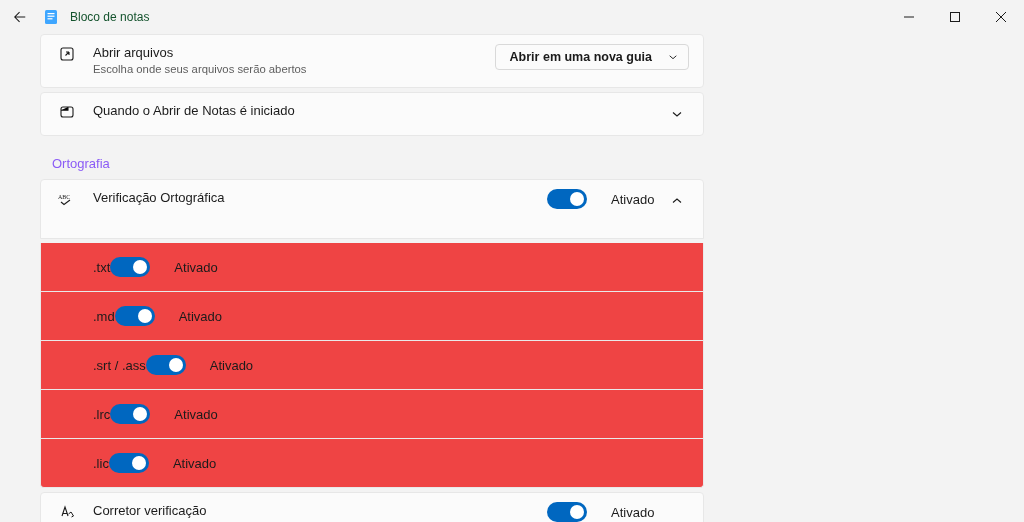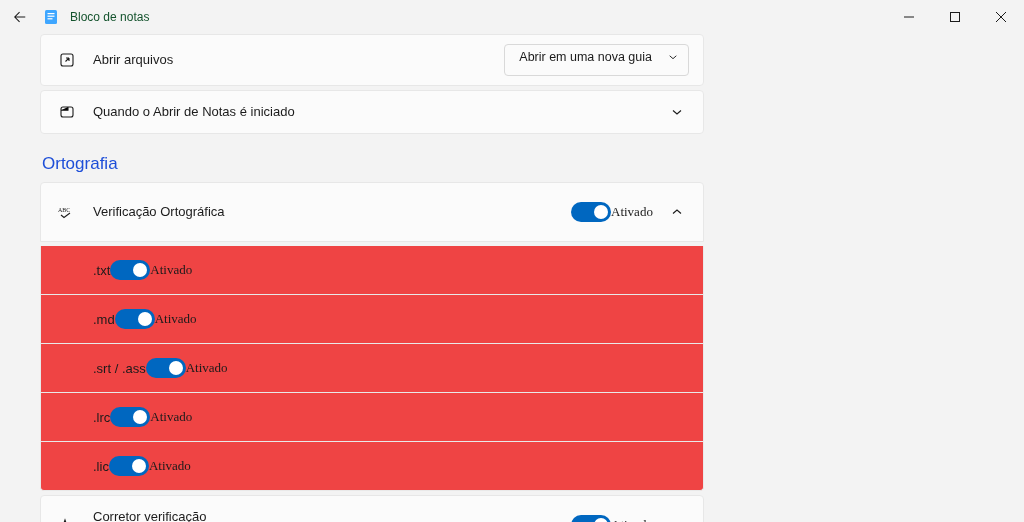--- a/index.html
+++ b/index.html
@@ -35,59 +35,60 @@
     overflow-y: auto;
     padding: 0 32px 0 40px;
   }
   .inner { max-width: 664px; }
   .card {
     background: #fbfbfb;
     border: 1px solid #e7e7e7;
     border-radius: 4px;
     margin-bottom: 4px;
     display: flex;
-    align-items: center;
+    align-items: flex-start;
     padding: 9px 14px;
     min-height: 40px;
   }
   .card .lead-icon {
     width: 24px; height: 20px;
     display: flex; align-items: center; justify-content: center;
     margin-right: 14px;
     flex-shrink: 0;
     color: #1b1b1b;
   }
   .lead-indent { width: 24px; margin-right: 14px; flex-shrink: 0; }
   .card .text-block { flex: 1 1 auto; min-width: 0; }
   .card .title { font-size: 13px; color: #1b1b1b; line-height: 1.4; }
   .card .subtitle { font-size: 11.3px; color: #5e5e5e; line-height: 1.4; }
   .dropdown-btn {
     background: #fbfbfb;
     border: 1px solid #d9d9d9;
     border-radius: 4px;
     font-size: 12.5px;
     color: #1b1b1b;
-    padding: 5px 10px 11px 14px;
+    padding: 5px 10px 5px 14px;
     display: flex;
     align-items: center;
     gap: 16px;
     min-width: 150px;
     justify-content: space-between;
+    font-weight: bold;
   }
   .chev-slot {
     width: 24px; height: 24px;
     display: flex; align-items: center; justify-content: center;
     color: #1b1b1b; flex-shrink: 0;
     margin-left: 6px;
   }
   .section-h {
-    font-size: 17px; font-weight: 500; color: #1d4ed8;
-    margin: 20px 0 8px 2px;
-  }
-  .toggle-block { display: flex; align-items: center; gap: 0; font-family: Liberation Serif, serif; }
+    font-size: 13px; font-weight: 500; color: #8b5cf6;
+    margin: 20px 0 8px 12px;
+  }
+  .toggle-block { display: flex; align-items: center; gap: 24px; }
   .toggle-label { font-size: 13px; min-width: 48px; }
   .toggle {
     width: 40px; height: 20px; border-radius: 10px;
     background: #0067c0;
     position: relative;
     flex-shrink: 0;
   }
   .toggle .knob {
     position: absolute; top: 3px; right: 3px;
     width: 14px; height: 14px;
@@ -158,20 +159,21 @@
 
     <div class="card">
       <div class="lead-icon">
         <svg width="16" height="16" viewBox="0 0 16 16">
             <rect x="2" y="2" width="12" height="12" rx="2" fill="none" stroke="#1b1b1b" stroke-width="1.1"></rect>
             <path d="M6.5 9.5 10 6M10 6H7M10 6v3" fill="none" stroke="#1b1b1b" stroke-width="1.1"></path>
           </svg>
       </div>
       <div class="text-block">
         <div class="title">Abrir arquivos</div>
+        <div class="subtitle">Escolha onde seus arquivos serão abertos</div>
       </div>
       <button class="dropdown-btn">
         <span>Abrir em uma nova guia</span>
         <svg width="10" height="10" viewBox="0 0 12 12">
             <path fill="none" stroke="#1b1b1b" stroke-width="1.1" d="M2 4.5 6 8l4-3.5"></path>
           </svg>
       </button>
     </div>
 
     <div class="card">

